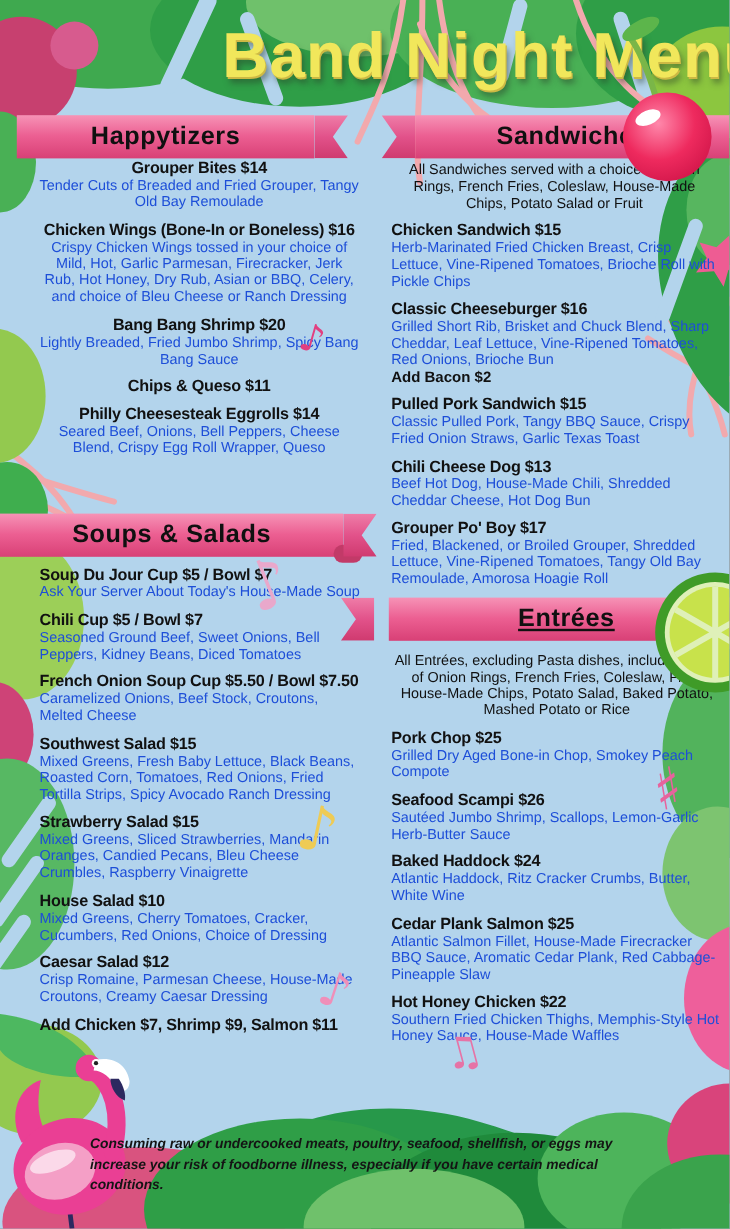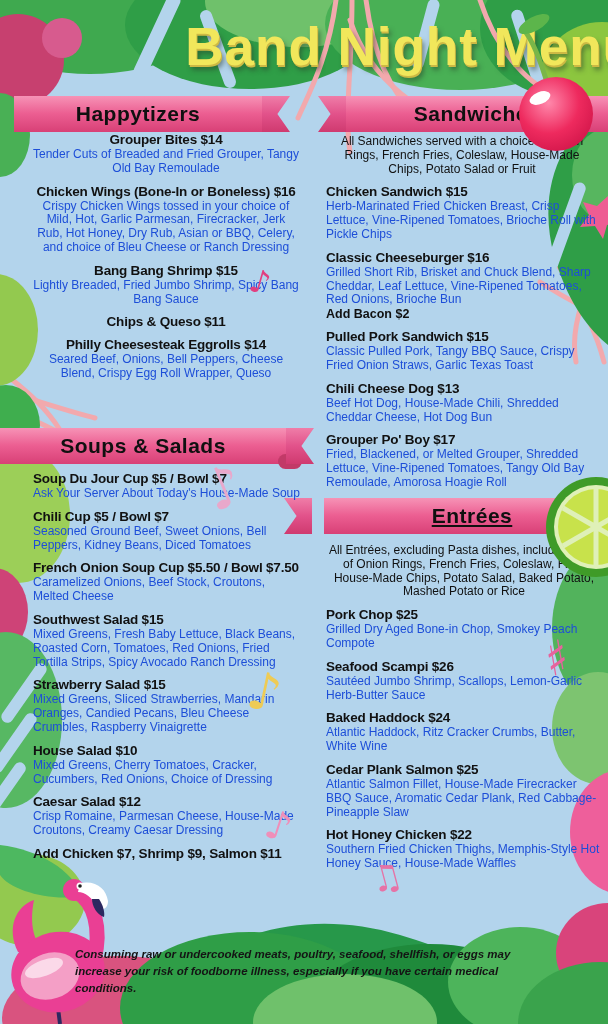--- a/index.html
+++ b/index.html
@@ -132,21 +132,21 @@
   <div class="col" style="left:33px;top:132px;width:266px;text-align:center;">
     <div class="mi">
       <div class="mn">Grouper Bites $14</div>
       <div class="md">Tender Cuts of Breaded and Fried Grouper, Tangy Old Bay Remoulade</div>
     </div>
     <div class="mi">
       <div class="mn">Chicken Wings (Bone-In or Boneless) $16</div>
       <div class="md">Crispy Chicken Wings tossed in your choice of Mild, Hot, Garlic Parmesan, Firecracker, Jerk Rub, Hot Honey, Dry Rub, Asian or BBQ, Celery, and choice of Bleu Cheese or Ranch Dressing</div>
     </div>
     <div class="mi">
-      <div class="mn">Bang Bang Shrimp $15</div>
+      <div class="mn">Bang Bang Shrimp $20</div>
       <div class="md">Lightly Breaded, Fried Jumbo Shrimp, Spicy Bang Bang Sauce</div>
     </div>
     <div class="mi">
       <div class="mn">Chips &amp; Queso $11</div>
     </div>
     <div class="mi">
       <div class="mn">Philly Cheesesteak Eggrolls $14</div>
       <div class="md">Seared Beef, Onions, Bell Peppers, Cheese Blend, Crispy Egg Roll Wrapper, Queso</div>
     </div>
   </div>
@@ -199,21 +199,21 @@
     <div class="mi">
       <div class="mn">Pulled Pork Sandwich $15</div>
       <div class="md">Classic Pulled Pork, Tangy BBQ Sauce, Crispy Fried Onion Straws, Garlic Texas Toast</div>
     </div>
     <div class="mi">
       <div class="mn">Chili Cheese Dog $13</div>
       <div class="md">Beef Hot Dog, House-Made Chili, Shredded Cheddar Cheese, Hot Dog Bun</div>
     </div>
     <div class="mi">
       <div class="mn">Grouper Po' Boy $17</div>
-      <div class="md">Fried, Blackened, or Melted Grouper, Shredded Lettuce, Vine-Ripened Tomatoes, Tangy Old Bay Remoulade, Amorosa Hoagie Roll</div>
+      <div class="md">Fried, Blackened, or Broiled Grouper, Shredded Lettuce, Vine-Ripened Tomatoes, Tangy Old Bay Remoulade, Amorosa Hoagie Roll</div>
     </div>
   </div>
 
   <div class="col" style="left:326px;top:544px;width:276px;">
     <div class="intro">All Entrées, excluding Pasta dishes, include choice of Onion Rings, French Fries, Coleslaw, Fruit, House-Made Chips, Potato Salad, Baked Potato, Mashed Potato or Rice</div>
     <div class="mi">
       <div class="mn">Pork Chop $25</div>
       <div class="md">Grilled Dry Aged Bone-in Chop, Smokey Peach Compote</div>
     </div>
     <div class="mi">

